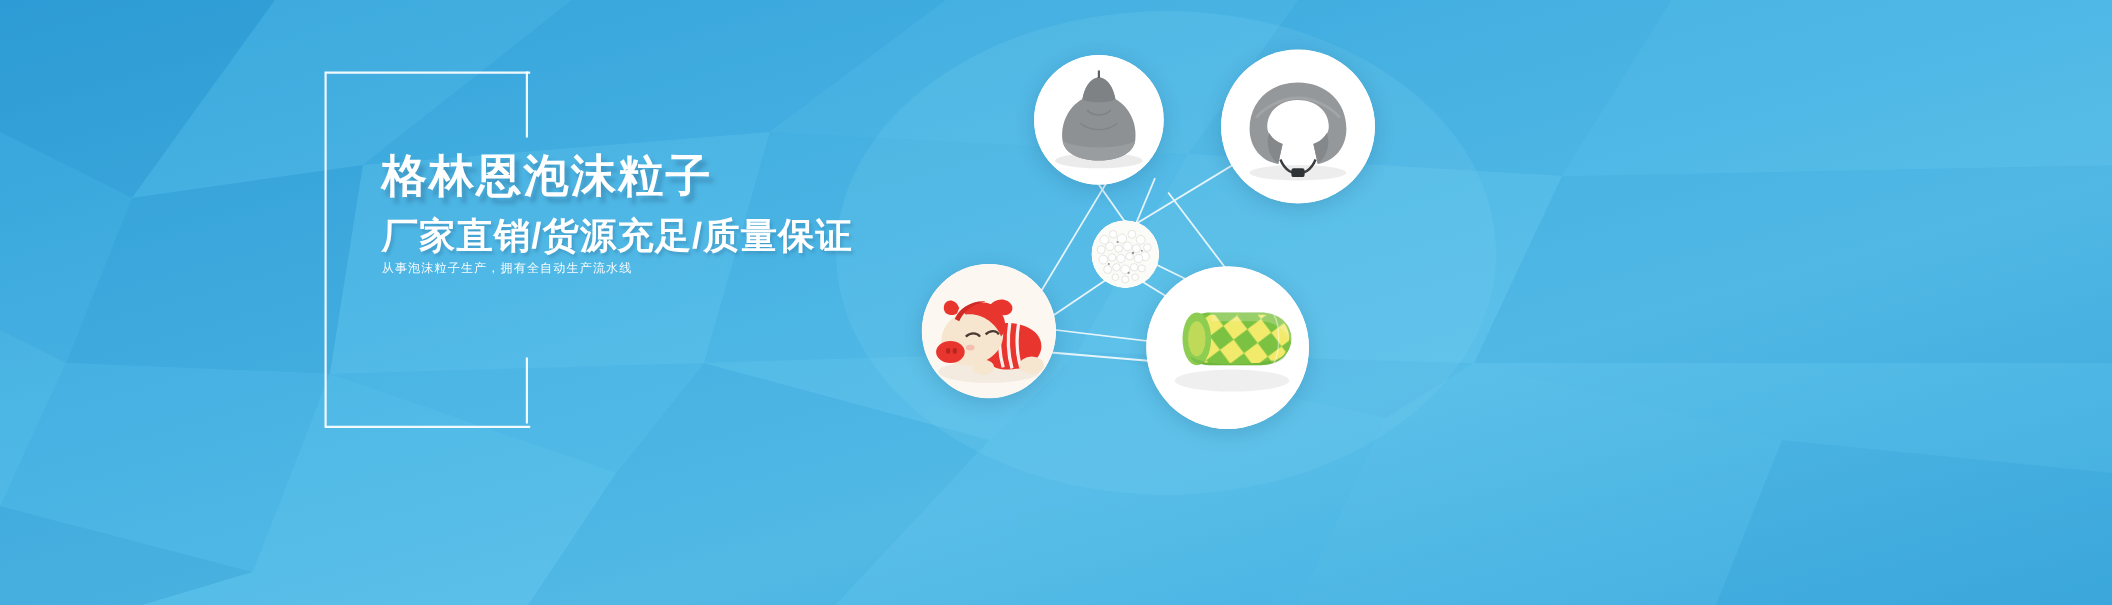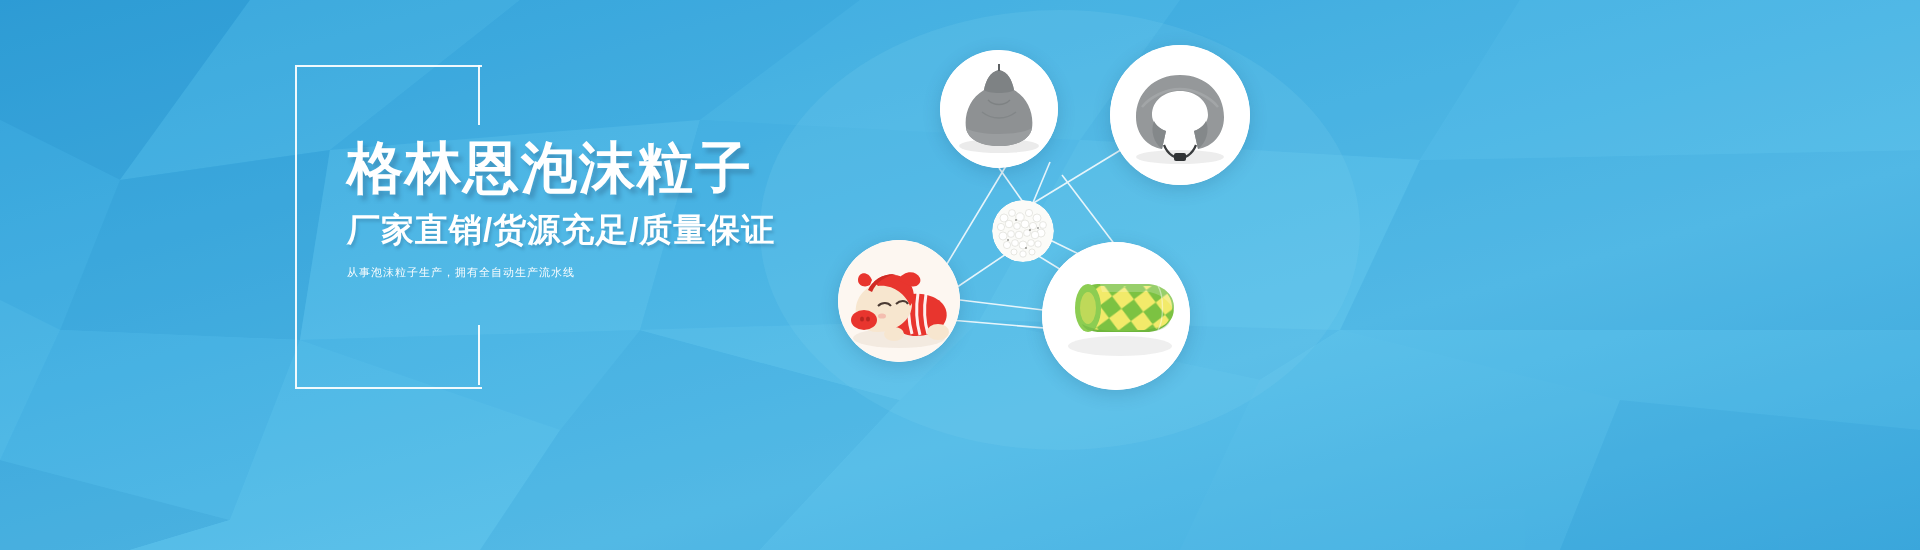--- a/index.html
+++ b/index.html
@@ -26,30 +26,30 @@
   }
   .frame-right-bot{
     position:absolute;left:478px;top:325px;width:2px;height:60px;
     background:rgba(255,255,255,.92);
   }
   
   .text-block{
     position:absolute;left:347px;top:138px;width:520px;
   }
   .headline{
-    font-size:56px;font-weight:bold;color:#ffffff;line-height:1.08;
+    font-size:41px;font-weight:bold;color:#ffffff;line-height:1.08;
     letter-spacing:2px;
     text-shadow:4px 5px 4px rgba(40,90,125,.35);
     margin:0 0 14px 0;white-space:nowrap;
   }
   .subline{
     font-size:33px;font-weight:bold;color:#ffffff;line-height:1.1;
     letter-spacing:1px;
     text-shadow:2px 3px 3px rgba(40,90,125,.28);
-    margin:0 0 16px 0;white-space:nowrap;
+    margin:0 0 4px 0;white-space:nowrap;
   }
   .descline{
     font-size:11px;color:#ffffff;line-height:1.4;letter-spacing:1px;
     margin:0;white-space:nowrap;opacity:.97;
   }
   
   .cluster{position:absolute;left:810px;top:0;width:560px;height:550px;}
   .links{position:absolute;left:0;top:0;width:560px;height:550px;}
   .bubble{
     position:absolute;border-radius:50%;

